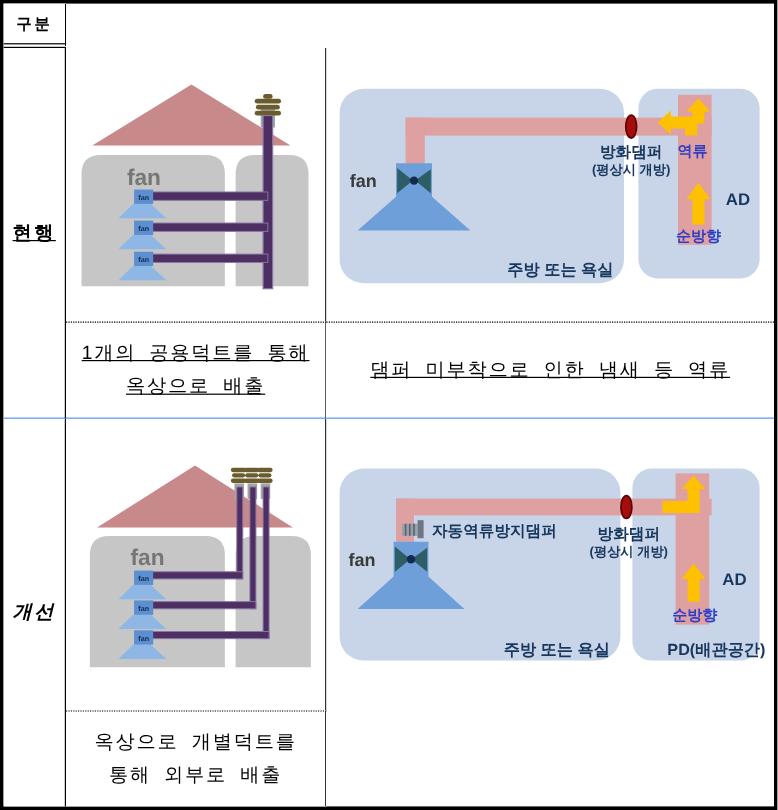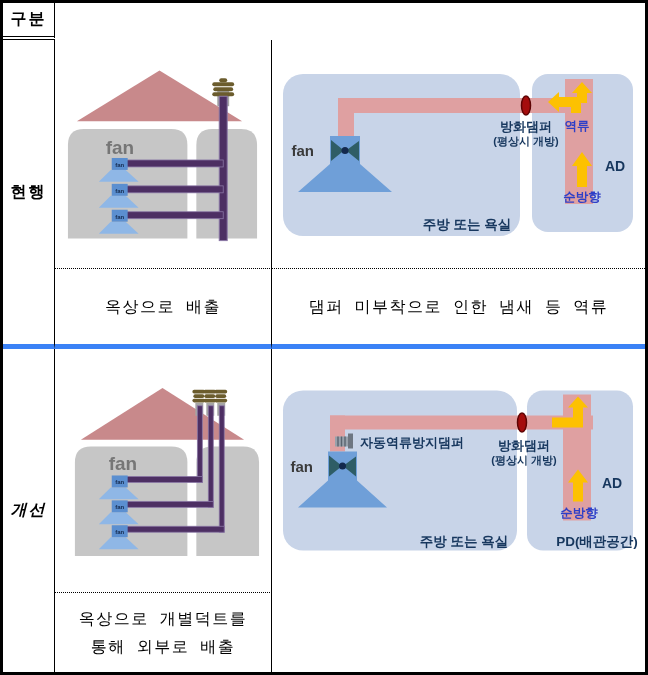--- a/index.html
+++ b/index.html
@@ -1,23 +1,23 @@
 <!DOCTYPE html>
 <html><head>
 <meta charset="utf-8">
 <style>
   html,body{margin:0;padding:0;background:#fff;}
   body{width:648px;height:675px;position:relative;font-family:"Liberation Sans","DejaVu Sans",sans-serif;color:#000;}
   .tbl{position:absolute;left:0;top:0;width:648px;height:675px;border:3px solid #000;box-sizing:border-box;
        display:grid;grid-template-columns:52px 217px 1fr;grid-template-rows:37px 228px 81px 243px 1fr;}
   .cell{box-sizing:border-box;position:relative;background:#fff;}
   .bR{border-right:1px solid #000;}
-  .bB{border-bottom:5px solid #3b82f6;}
+  .bB{border-bottom:1px solid #3b82f6;text-decoration:underline;}
   .hdr{border-bottom:4px double #000;display:flex;align-items:center;justify-content:center;
-       font-weight:bold;font-size:16px;letter-spacing:2px;}
+       font-weight:bold;font-size:13px;letter-spacing:2px;}
   .rowlabel{display:flex;align-items:center;justify-content:center;font-weight:bold;font-size:16px;letter-spacing:2px;}
   .r1{grid-row:2/4;grid-column:1;}
   .r2{grid-row:4/6;grid-column:1;font-style:italic;}
   .diag{overflow:hidden;}
   .diag svg{position:absolute;left:0;top:0;width:100%;height:100%;}
   .cap{display:flex;flex-direction:column;align-items:center;justify-content:center;
        font-size:16px;letter-spacing:1.5px;word-spacing:5px;line-height:1.75;border-top:1px dotted #000;}
   svg text{font-family:"Liberation Sans","DejaVu Sans",sans-serif;}
   .klabel{font-weight:bold;}
 </style>
@@ -90,20 +90,21 @@
       <text x="254" y="91" font-size="13" class="klabel" fill="#17375e" text-anchor="middle">방화댐퍼</text>
       <text x="254" y="105" font-size="11" class="klabel" fill="#17375e" text-anchor="middle">(평상시 개방)</text>
       <text x="305" y="90" font-size="12.5" class="klabel" fill="#2e3fc7" text-anchor="middle">역류</text>
       <text x="310" y="161" font-size="12.5" class="klabel" fill="#2e3fc7" text-anchor="middle">순방향</text>
       <text x="343" y="131" font-size="14" class="klabel" fill="#17375e" text-anchor="middle">AD</text>
       <text x="195" y="189" font-size="13.5" class="klabel" fill="#17375e" text-anchor="middle">주방 또는 욕실</text>
     </svg>
   </div>
 
   <div class="cell cap bR bB" style="grid-row:3;grid-column:2;">
+    <div>1개의 공용덕트를 통해</div>
     <div>옥상으로 배출</div>
   </div>
   <div class="cell cap bB" style="grid-row:3;grid-column:3;">
     <div>댐퍼 미부착으로 인한 냄새 등 역류</div>
   </div>
 
   <div class="cell rowlabel r2 bR">
     <span>개선</span>
   </div>
 

